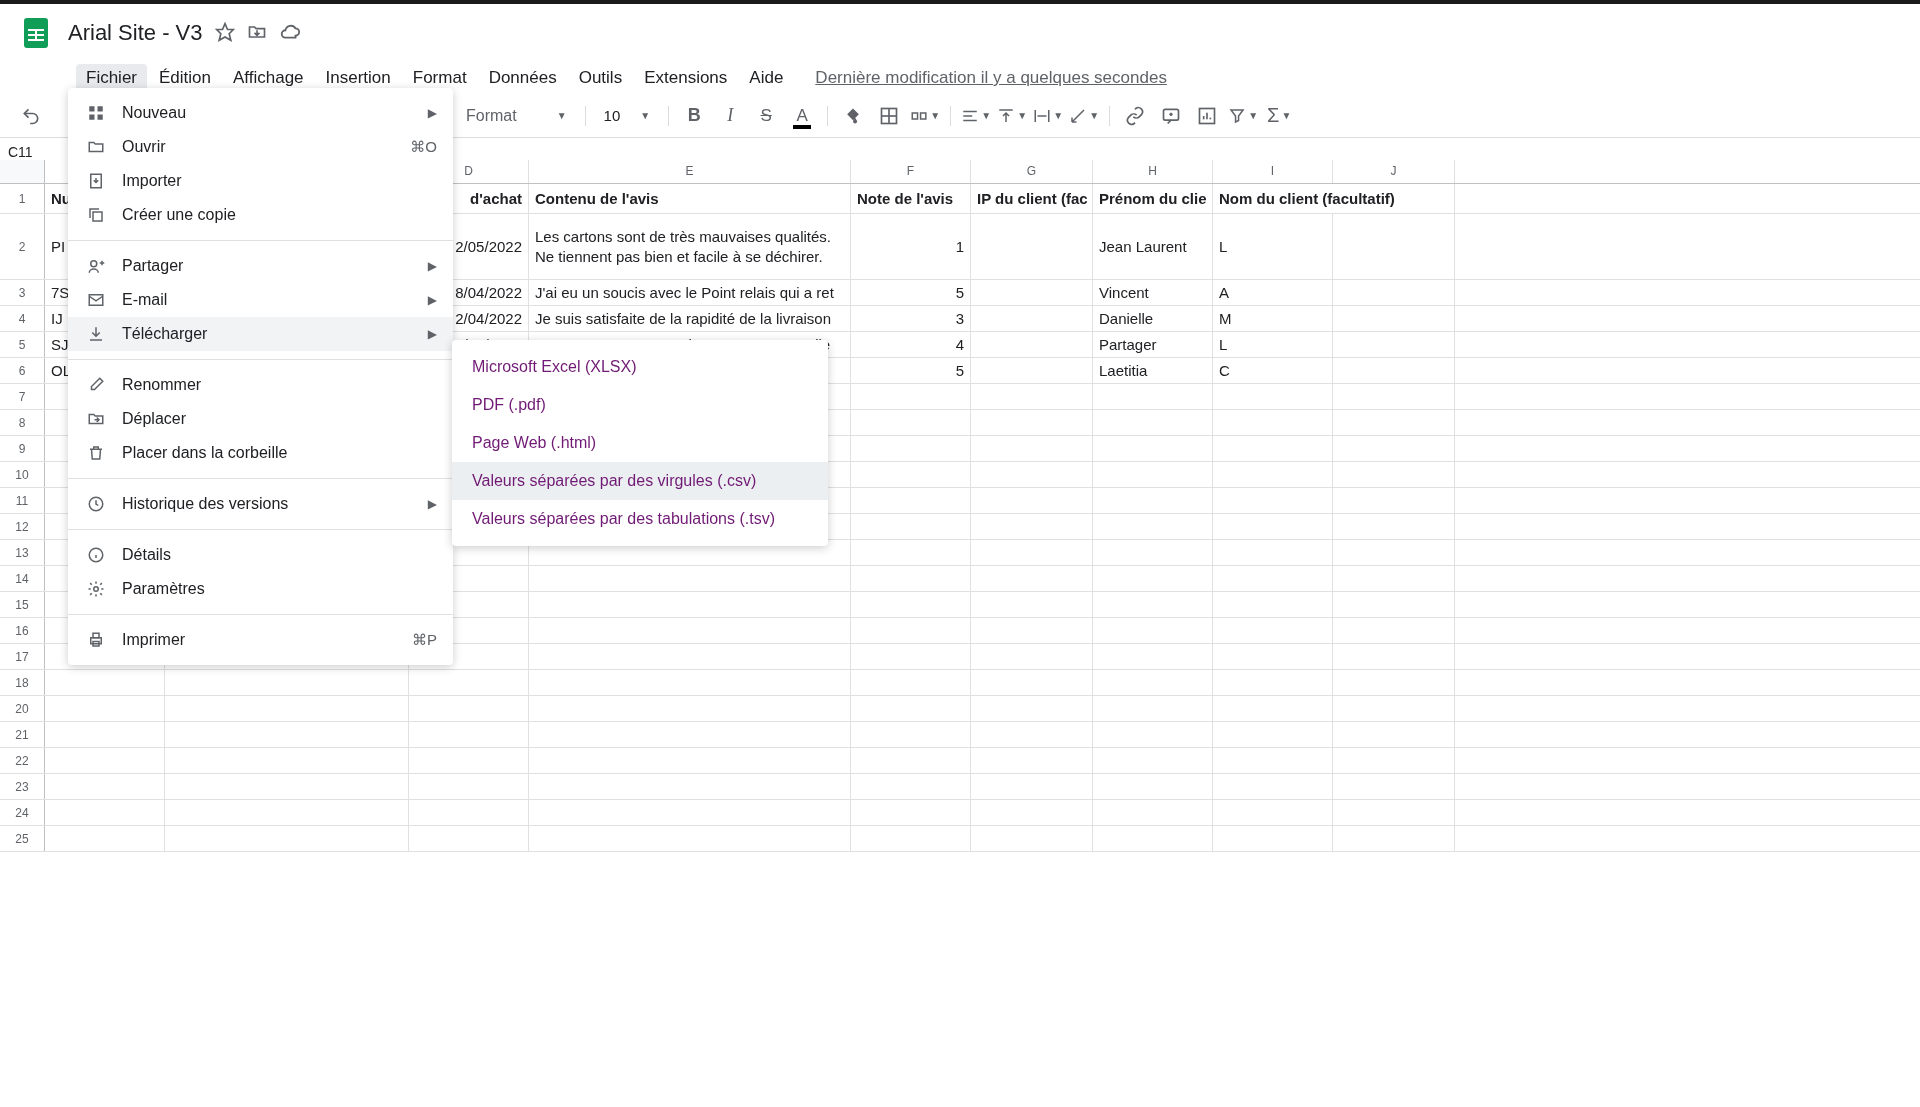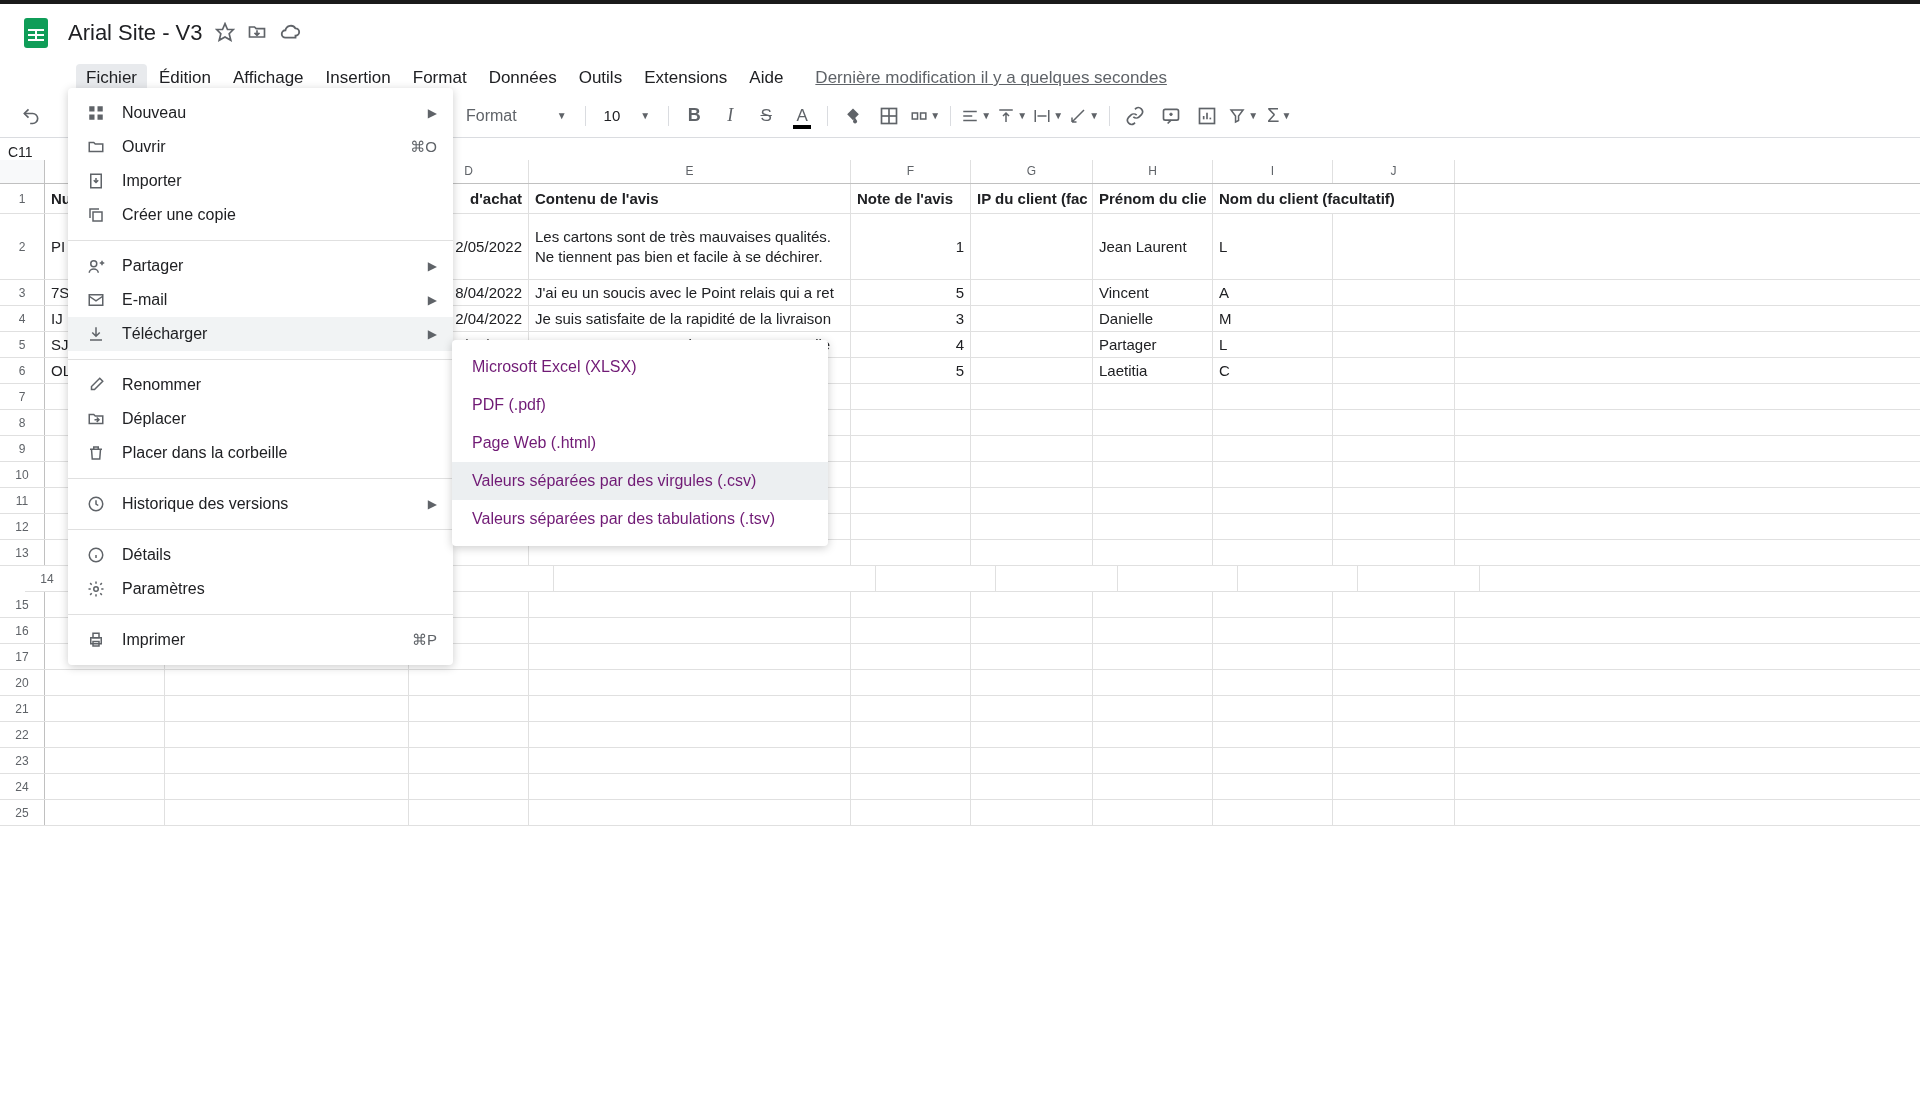--- a/index.html
+++ b/index.html
@@ -382,21 +382,21 @@
     <div class="cell" style="width:120px"></div>
     <div class="cell" style="width:244px"></div>
     <div class="cell" style="width:120px"></div>
     <div class="cell" style="width:322px"></div>
     <div class="cell" style="width:120px"></div>
     <div class="cell" style="width:122px"></div>
     <div class="cell" style="width:120px"></div>
     <div class="cell" style="width:120px"></div>
     <div class="cell" style="width:122px"></div>
   </div>
-      <div class="row" style="height: 26px; margin-left: 25px;">
+      <div class="row" style="height: 26px;">
     <div class="row-h">14</div>
     <div class="cell" style="width:120px"></div>
     <div class="cell" style="width:244px"></div>
     <div class="cell" style="width:120px"></div>
     <div class="cell" style="width:322px"></div>
     <div class="cell" style="width:120px"></div>
     <div class="cell" style="width:122px"></div>
     <div class="cell" style="width:120px"></div>
     <div class="cell" style="width:120px"></div>
     <div class="cell" style="width:122px"></div>
@@ -420,20 +420,32 @@
     <div class="cell" style="width:120px"></div>
     <div class="cell" style="width:322px"></div>
     <div class="cell" style="width:120px"></div>
     <div class="cell" style="width:122px"></div>
     <div class="cell" style="width:120px"></div>
     <div class="cell" style="width:120px"></div>
     <div class="cell" style="width:122px"></div>
   </div>
       <div class="row" style="height: 26px;">
     <div class="row-h">17</div>
+    <div class="cell" style="width:120px"></div>
+    <div class="cell" style="width:244px"></div>
+    <div class="cell" style="width:120px"></div>
+    <div class="cell" style="width:322px"></div>
+    <div class="cell" style="width:120px"></div>
+    <div class="cell" style="width:122px"></div>
+    <div class="cell" style="width:120px"></div>
+    <div class="cell" style="width:120px"></div>
+    <div class="cell" style="width:122px"></div>
+  </div>
+      <div class="row" style="height: 26px;">
+    <div class="row-h">18</div>
     <div class="cell" style="width:120px"></div>
     <div class="cell" style="width:244px"></div>
     <div class="cell" style="width:120px"></div>
     <div class="cell" style="width:322px"></div>
     <div class="cell" style="width:120px"></div>
     <div class="cell" style="width:122px"></div>
     <div class="cell" style="width:120px"></div>
     <div class="cell" style="width:120px"></div>
     <div class="cell" style="width:122px"></div>
   </div>

